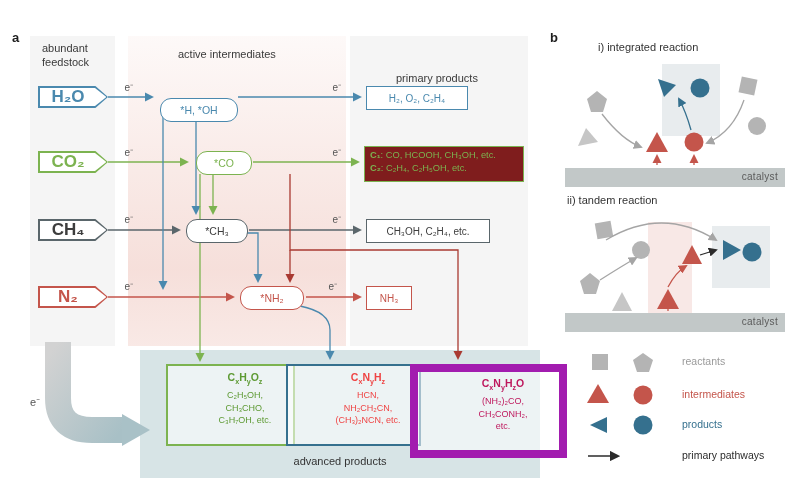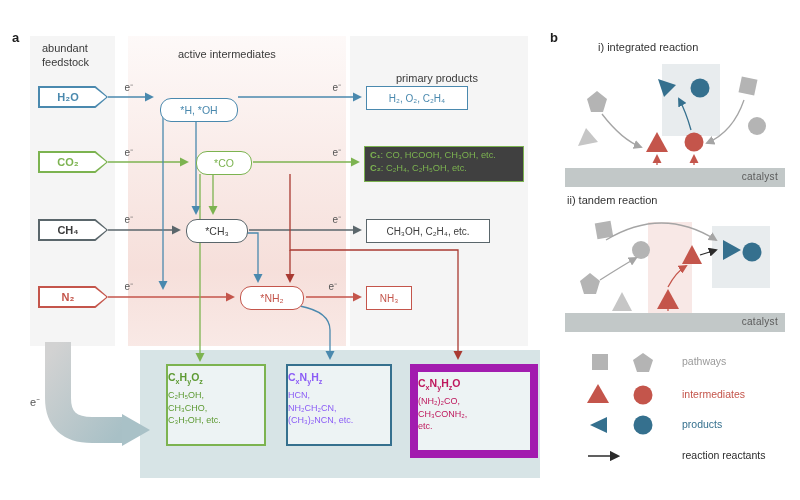--- a/index.html
+++ b/index.html
@@ -4,26 +4,26 @@
 <style>
   html,body{margin:0;padding:0;background:#fff;}
   .page{position:relative;width:800px;height:500px;background:#ffffff;font-family:"Liberation Sans",sans-serif;overflow:hidden;}
   .abs{position:absolute;}
   .txt{position:absolute;color:#3a3a3a;}
   .panel-label{font-weight:bold;font-size:13px;color:#1e1e1e;}
   .colhead{font-size:11px;color:#3a3a3a;line-height:1.25;}
   .fbox{position:absolute;width:70px;height:22px;}
   .fbox .shape{position:absolute;inset:0;clip-path:polygon(0 0,82% 0,100% 50%,82% 100%,0 100%);}
   .fbox .inner{position:absolute;inset:1.6px;background:#fff;clip-path:polygon(0 0,82% 0,100% 50%,82% 100%,0 100%);}
-  .fbox .lbl{position:absolute;inset:0;display:flex;align-items:center;justify-content:center;padding-right:10px;font-weight:bold;font-size:11px;}
+  .fbox .lbl{position:absolute;inset:0;display:flex;align-items:center;justify-content:center;padding-right:10px;font-weight:bold;font-size:17px;}
   .pill{position:absolute;background:#fff;border-radius:11px;display:flex;align-items:center;justify-content:center;font-size:10.5px;}
   .pbox{position:absolute;background:#fff;display:flex;align-items:center;justify-content:center;font-size:10px;}
-  .pbox2{position:absolute;background:#404040;font-size:9.3px;line-height:1.45;padding:2px 5px;}
+  .pbox2{position:absolute;background:#7f1d1d;font-size:9.3px;line-height:1.45;padding:2px 5px;}
   .e-lbl{position:absolute;font-size:10px;color:#555;width:22px;text-align:center;}
-  .adv-box{position:absolute;text-align:left;background:rgba(255,255,255,0.55);}
+  .adv-box{position:absolute;text-align:center;background:rgba(255,255,255,0.55);padding-left:29px;}
   .adv-box .t{font-weight:bold;font-size:10.5px;margin-top:5px;}
   .adv-box .b{font-size:9px;line-height:1.4;margin-top:3px;}
   .leg-lbl{position:absolute;font-size:10.5px;}
   .cat-lbl{position:absolute;width:88px;text-align:right;font-size:10px;color:#5a5a5a;letter-spacing:.3px;}
   .sec-title{position:absolute;font-size:11px;color:#333;}
   sub{font-size:.68em;}
 </style>
 </head>
 <body>
 
@@ -188,33 +188,34 @@
   <div class="e-lbl" style="left:118px;top:212px;">e⁻</div>
   <div class="e-lbl" style="left:326px;top:212px;">e⁻</div>
   <div class="e-lbl" style="left:118px;top:279px;">e⁻</div>
   <div class="e-lbl" style="left:322px;top:279px;">e⁻</div>
   <div class="e-lbl" style="left:24px;top:394px;font-size:11px;">e⁻</div>
 
   <div class="adv-box" style="left:166px;top:364px;width:96px;height:78px;border:2px solid #7cb350;color:#5d9a33;">
     <div class="t">C<sub>x</sub>H<sub>y</sub>O<sub>z</sub></div>
     <div class="b">C₂H₅OH,<br>CH₃CHO,<br>C₃H₇OH, etc.</div>
   </div>
-  <div class="adv-box" style="left:286px;top:364px;width:102px;height:78px;border:2px solid #35708e;color:#8b5cf6;">
+  <div class="adv-box" style="left:286px;top:364px;width:102px;height:78px;border:2px solid #35708e;color:#ef4444;">
     <div class="t">C<sub>x</sub>N<sub>y</sub>H<sub>z</sub></div>
     <div class="b">HCN,<br>NH₂CH₂CN,<br>(CH₃)₂NCN, etc.</div>
   </div>
   <div class="adv-box" style="left:410px;top:364px;width:112px;height:78px;border:8px solid #a21caf;color:#be185d;">
     <div class="t">C<sub>x</sub>N<sub>y</sub>H<sub>z</sub>O</div>
     <div class="b">(NH₂)₂CO,<br>CH₃CONH₂,<br>etc.</div>
   </div>
+  <div class="txt" style="left:140px;top:455px;width:400px;text-align:center;font-size:11px;color:#333;">advanced products</div>
 
   <div class="txt panel-label" style="left:550px;top:30px;">b</div>
   <div class="sec-title" style="left:598px;top:41px;">i) integrated reaction</div>
   <div class="sec-title" style="left:567px;top:194px;">ii) tandem reaction</div>
   <div class="cat-lbl" style="left:690px;top:171px;">catalyst</div>
   <div class="cat-lbl" style="left:690px;top:316px;">catalyst</div>
 
-  <div class="leg-lbl" style="left:682px;top:355px;color:#9a9a9a;">pathways</div>
+  <div class="leg-lbl" style="left:682px;top:355px;color:#9a9a9a;">reactants</div>
   <div class="leg-lbl" style="left:682px;top:388px;color:#c4554b;text-align:right;">intermediates</div>
   <div class="leg-lbl" style="left:682px;top:418px;color:#35708e;">products</div>
-  <div class="leg-lbl" style="left:682px;top:449px;color:#2b2b2b;">reaction reactants</div>
+  <div class="leg-lbl" style="left:682px;top:449px;color:#2b2b2b;">primary pathways</div>
 
 </div>
 
 </body></html>

